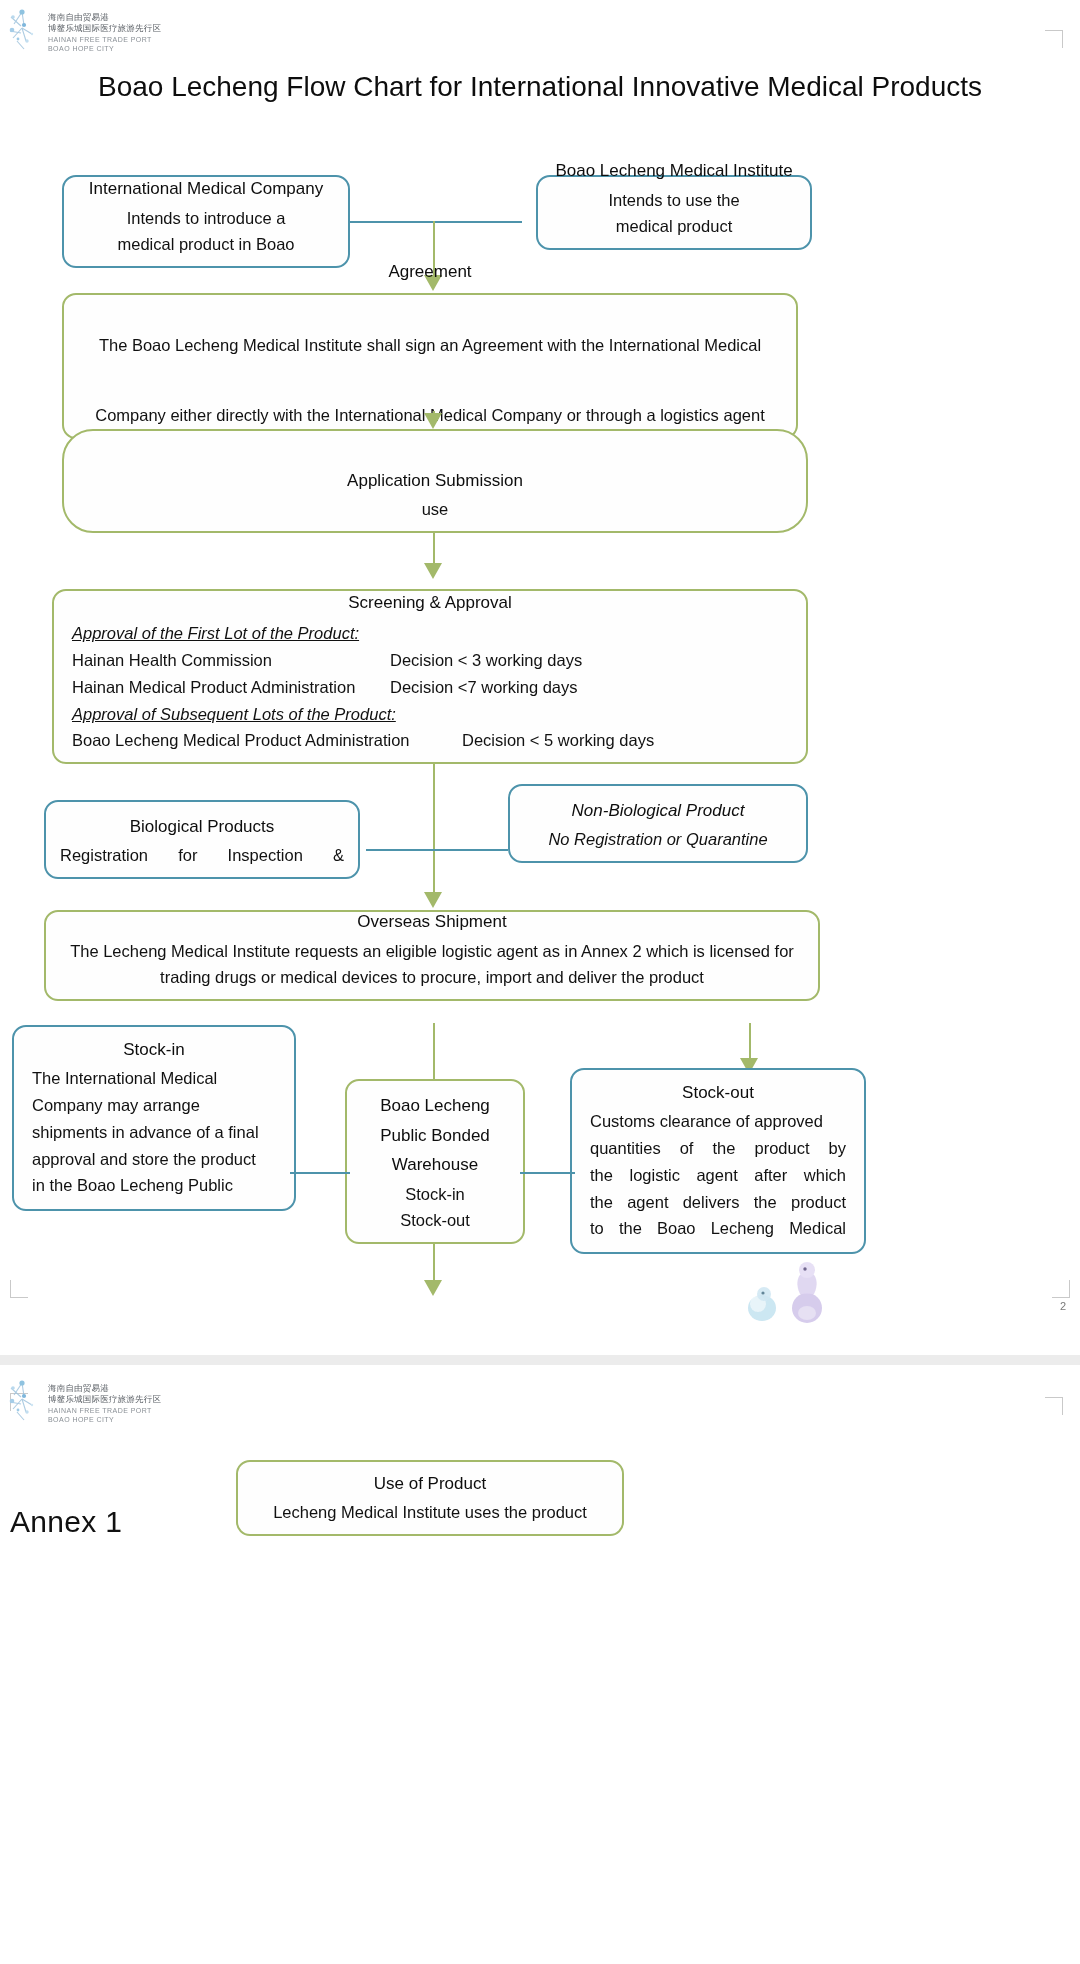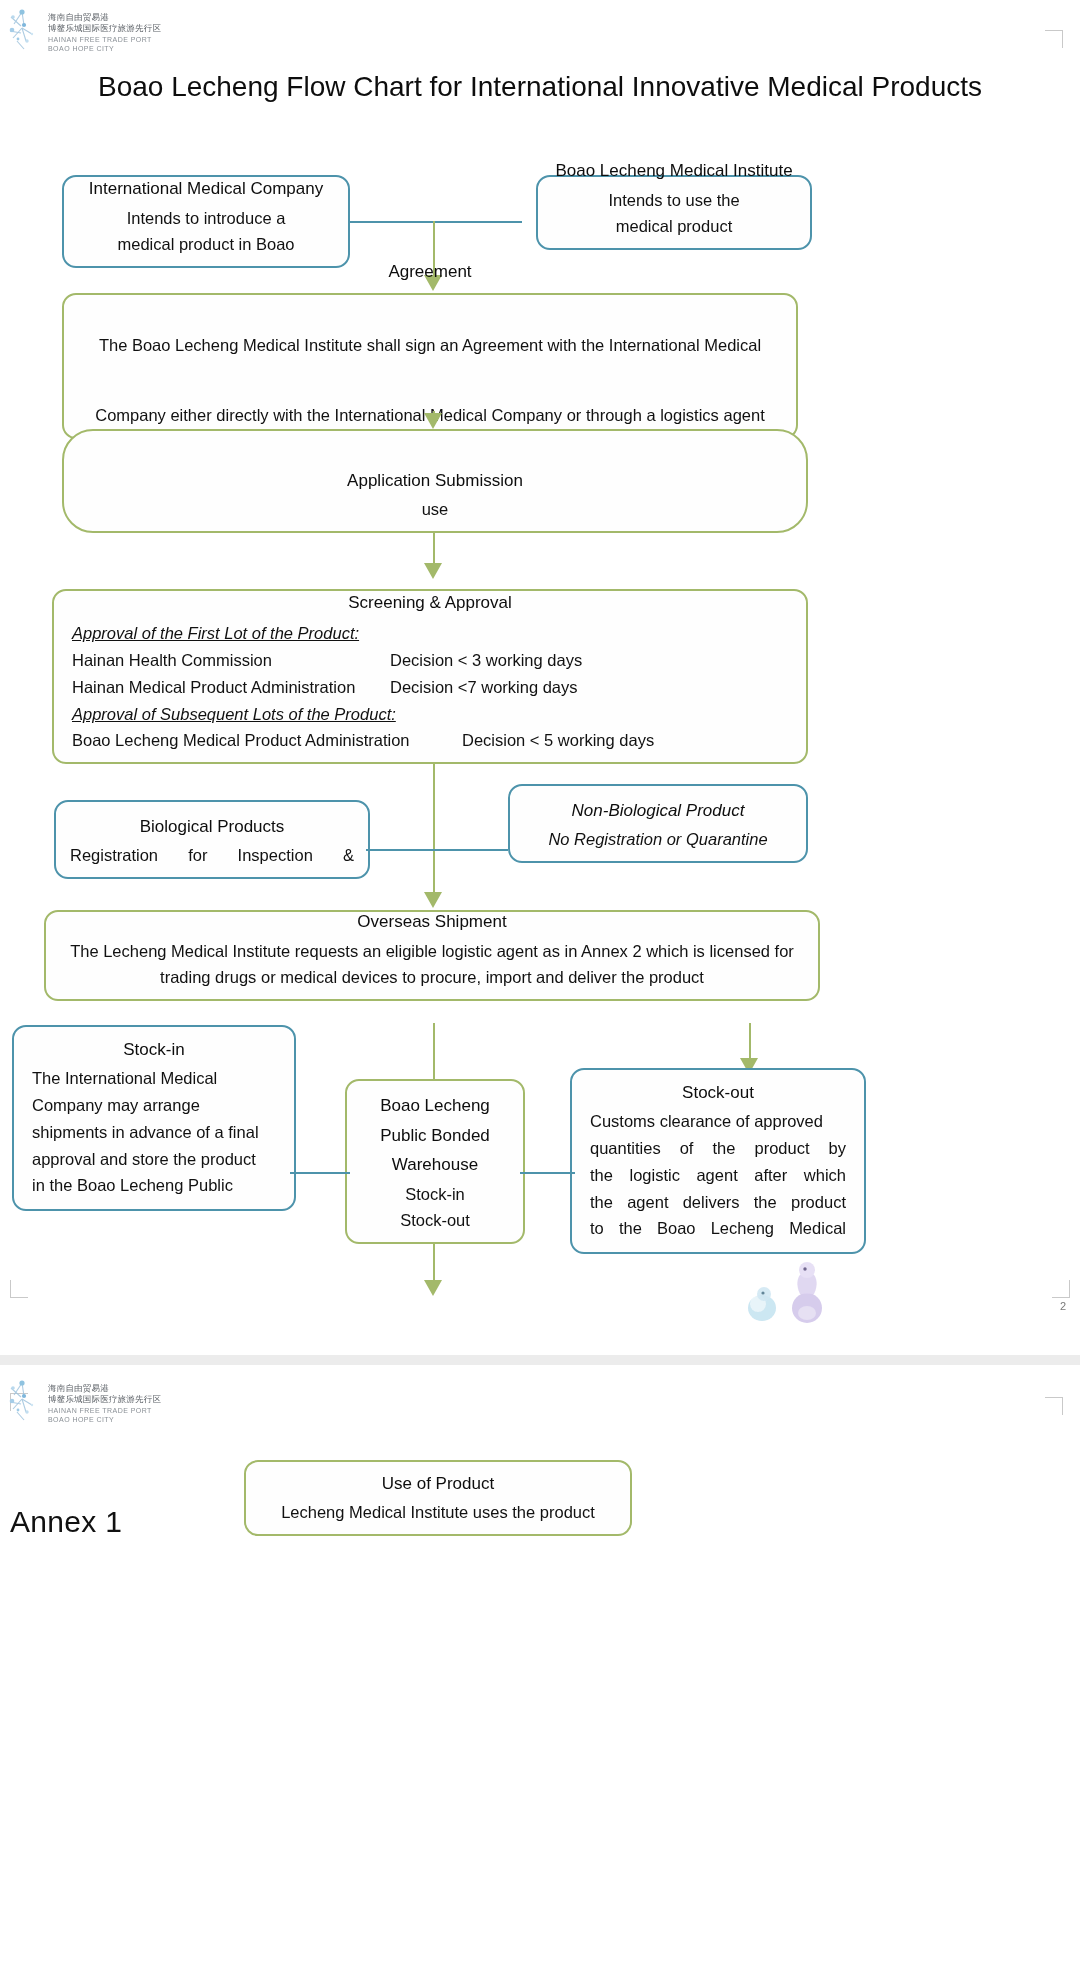--- a/index.html
+++ b/index.html
@@ -177,21 +177,21 @@
       </div>
       <div class="bd left row2">
         <span class="c1" style="width:390px;">Boao Lecheng Medical Product Administration</span>
         <span>Decision &lt; 5 working days</span>
       </div>
     </div>
 
     <div class="ln v" style="left:433px; top:764px; height:137px;"></div>
     <div class="arrowhead" style="left:424px; top:892px; border-left:9px solid transparent; border-right:9px solid transparent; border-top:16px solid #a3b96a;"></div>
 
-    <div class="node teal" style="left:54px; top:800px; width:316px; height:79px;">
+    <div class="node teal" style="left:44px; top:800px; width:316px; height:79px;">
       <div class="hd">Biological Products</div>
       <div class="bd just">Registration   for   Inspection   &amp;</div>
     </div>
 
     <div class="node teal" style="left:508px; top:784px; width:300px; height:79px;font-style:italic;">
       <div class="hd">Non-Biological Product</div>
       <div class="bd">No Registration or Quarantine</div>
     </div>
 
     <div class="ln h teal" style="left:366px; top:849px; width:142px;"></div>
@@ -289,21 +289,21 @@
         </svg>
       </div>
       <div class="logo-text">
         <div class="logo-cn1">海南自由贸易港</div>
         <div class="logo-cn2">博鳌乐城国际医疗旅游先行区</div>
         <div class="logo-en1">HAINAN FREE TRADE PORT</div>
         <div class="logo-en2">BOAO HOPE CITY</div>
       </div>
     </div>
 
-    <div class="node green" style="left:244px; top:95px; width:388px; height:76px;">
+    <div class="node green" style="left:236px; top:95px; width:388px; height:76px;">
       <div class="hd">Use of Product</div>
       <div class="bd">Lecheng Medical Institute uses the product</div>
     </div>
 
     <div class="annex" style="left:10px; top:140px;">Annex 1</div>
   </div>
 
 </div>
 
 </body></html>

